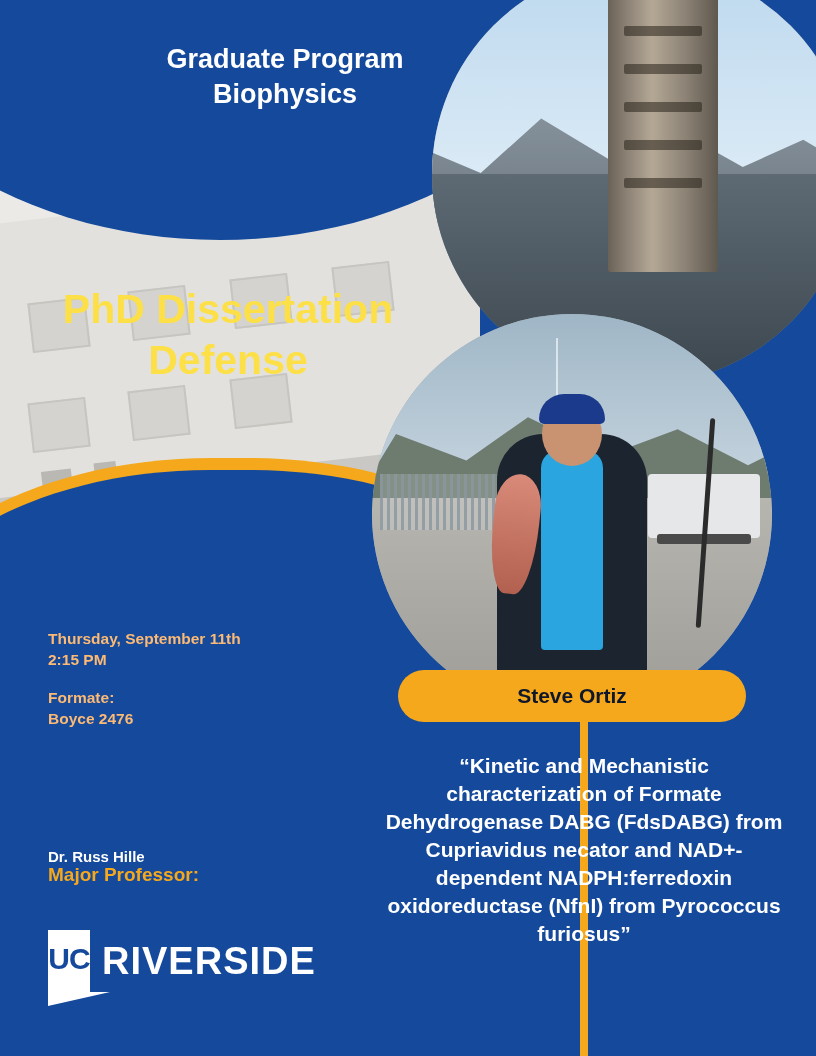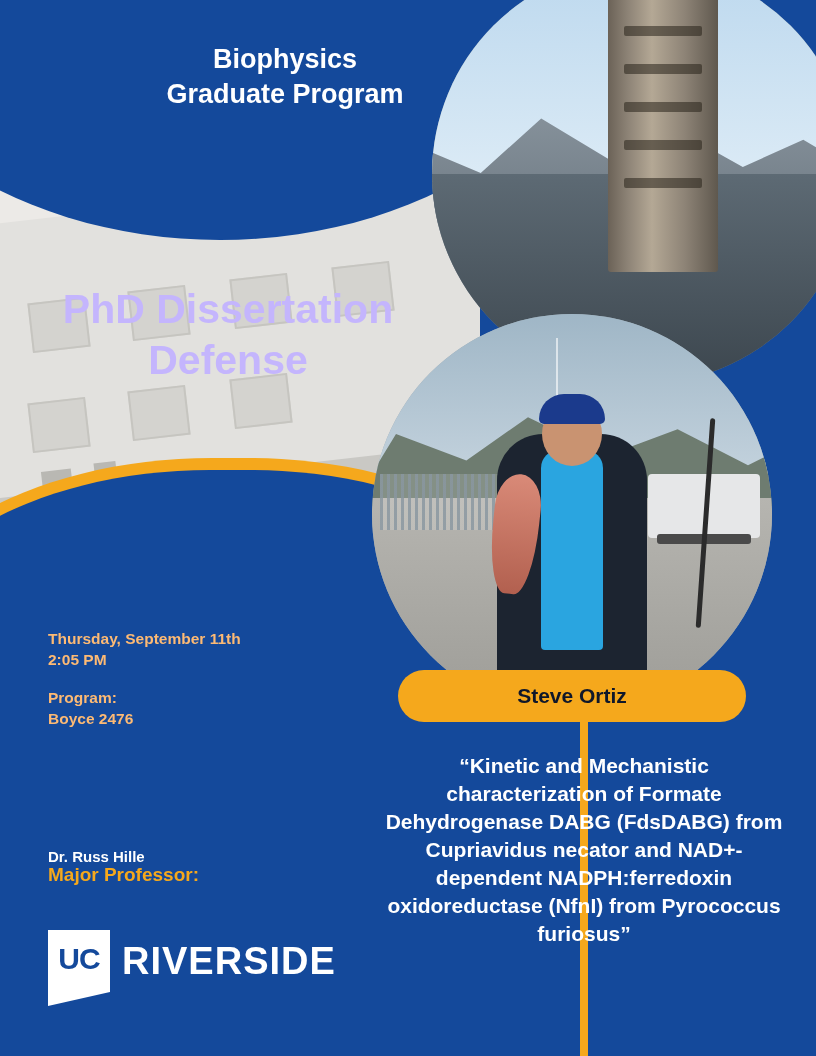--- a/index.html
+++ b/index.html
@@ -209,21 +209,21 @@
     font-weight: bold;
     line-height: 1.28;
     text-align: center;
     z-index: 20;
   }
   .defense-title {
     position: absolute;
     left: 18px;
     top: 284px;
     width: 420px;
-    color: #c4b5fd;
+    color: #fde047;
     font-size: 41px;
     font-weight: bold;
     line-height: 1.25;
     text-align: center;
     z-index: 20;
   }
   .defense-title .l2 { display:block; }
 
   .details {
     position: absolute;
@@ -262,21 +262,21 @@
   .ucr-logo {
     position: absolute;
     left: 48px;
     top: 930px;
     display: flex;
     align-items: center;
     z-index: 20;
   }
   .uc-badge {
     position: relative;
-    width: 62px;
+    width: 42px;
     height: 62px;
     background: #ffffff;
     display: flex;
     align-items: center;
     justify-content: center;
   }
   .uc-badge:after {
     content: "";
     position: absolute;
     left: 0; bottom: -14px;
@@ -385,36 +385,36 @@
     <div class="line"></div>
     <div class="person-body"></div>
     <div class="person-shirt"></div>
     <div class="person-head"></div>
     <div class="person-cap"></div>
     <div class="fish"></div>
     <div class="rod"></div>
   </div>
 
   <div class="program-title">
+    <div>Graduate Program</div>
     <div>Biophysics</div>
-    <div>Graduate Program</div>
   </div>
 
   <div class="defense-title">
     <span>PhD Dissertation</span>
     <span class="l2">Defense</span>
   </div>
 
   <div class="details">
     <div class="block">
       <div>Thursday, September 11th</div>
-      <div>2:05 PM</div>
+      <div>2:15 PM</div>
     </div>
     <div class="block">
-      <div>Program:</div>
+      <div>Formate:</div>
       <div>Boyce 2476</div>
     </div>
   </div>
 
   <div class="prof-label">Major Professor:</div>
   <div class="prof-name">Dr. Russ Hille</div>
 
   <div class="ucr-logo">
     <div class="uc-badge">
       <span>UC</span>

